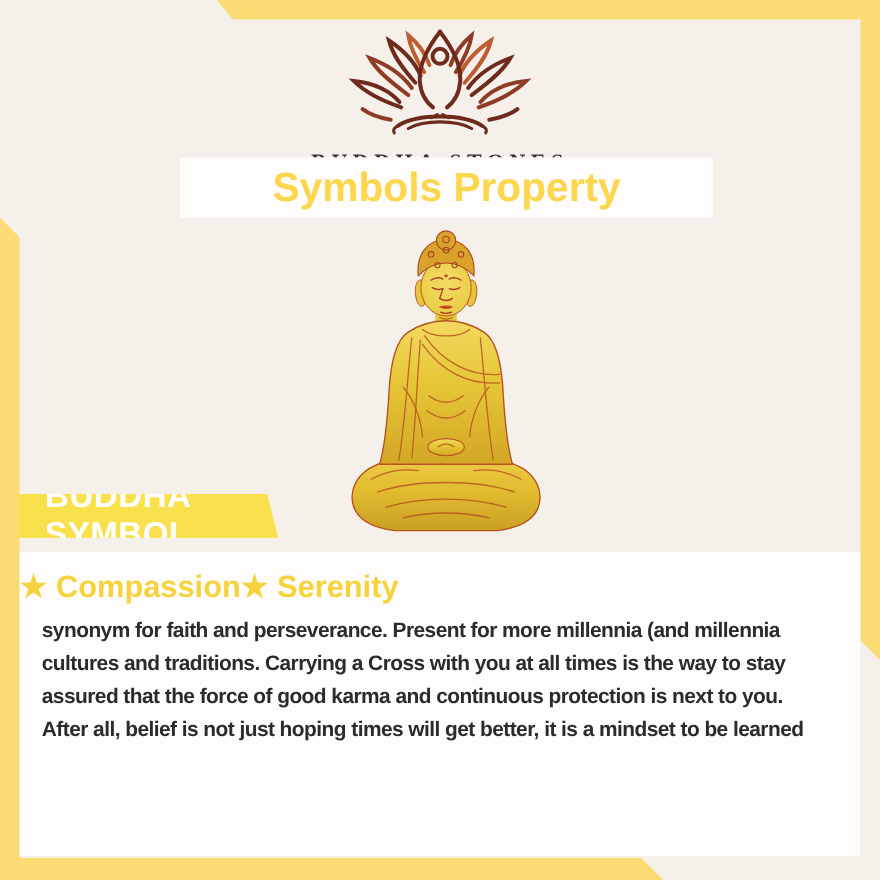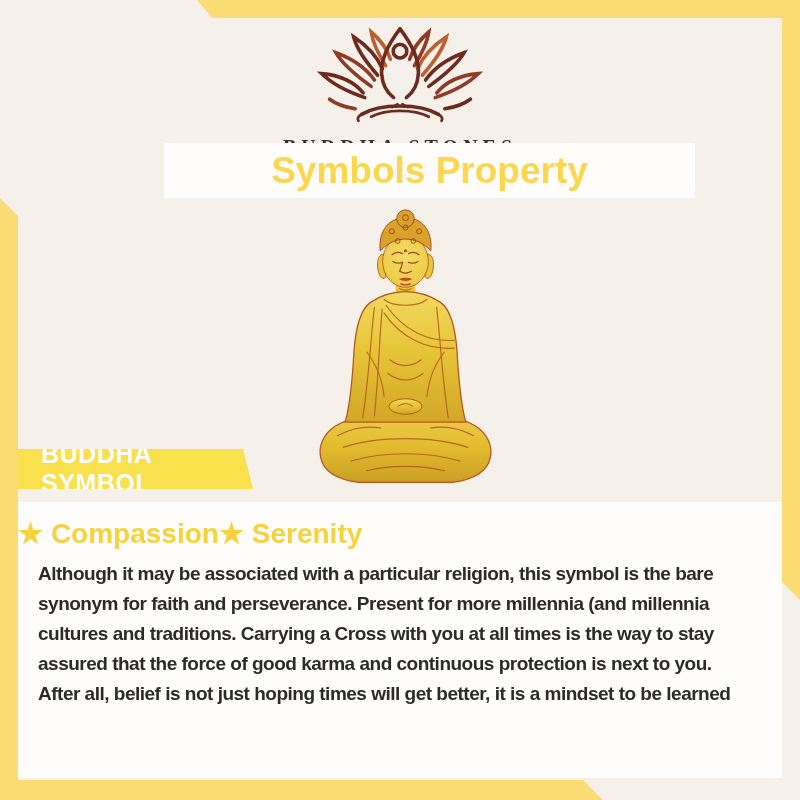--- a/index.html
+++ b/index.html
@@ -27,42 +27,42 @@
   .logo svg{display:inline-block;}
   .brand{
     margin-top:4px;
     font-family:"Liberation Serif",serif;
     font-size:20px;font-weight:600;letter-spacing:5px;
     color:var(--brand-text,#3A2F2A);
   }
 
   
   .title-band{
-    position:absolute;left:164px;top:143px;width:531px;height:55px;
+    position:absolute;left:164px;top:143px;width:484px;height:55px;
     background:var(--panel-white,#FFFDFB);
     display:flex;align-items:center;justify-content:center;
   }
   .title{
     margin:0;font-size:37px;font-weight:bold;letter-spacing:0;
     color:var(--title-yellow,#FCD64D);
   }
 
   
   .buddha{position:absolute;left:308px;top:206px;}
 
   
   .banner{
     position:absolute;left:17px;top:449px;width:236px;height:40px;
     background:var(--banner-yellow,#F9E14E);
     clip-path:polygon(0 0,calc(100% - 10px) 0,100% 100%,0 100%);
     display:flex;align-items:center;
     padding-left:24px;box-sizing:border-box;
   }
   .banner span{
-    color:#FFFFFF;font-size:25px;font-weight:600;letter-spacing:0.5px;
+    color:#FFFFFF;font-size:30px;font-weight:600;letter-spacing:0.5px;
   }
 
   
   .panel{
     position:absolute;left:18px;top:502px;width:764px;height:276px;
     background:var(--panel-white,#FFFDFB);
   }
   .props-heading{
     margin-top:15px;text-align:left;
     font-size:28px;font-weight:bold;
@@ -194,21 +194,20 @@
     </g>
   </svg>
 
   <div class="banner">
     <span>BUDDHA SYMBOL</span>
   </div>
 
   <div class="panel">
     <div class="props-heading">★ Compassion★ Serenity</div>
     <div class="body-text">
-        <div class="body-line">Although it may be associated with a particular religion, this symbol is the bare</div>
         <div class="body-line">synonym for faith and perseverance. Present for more millennia (and millennia</div>
         <div class="body-line">cultures and traditions. Carrying a Cross with you at all times is the way to stay</div>
         <div class="body-line">assured that the force of good karma and continuous protection is next to you.</div>
         <div class="body-line">After all, belief is not just hoping times will get better, it is a mindset to be learned</div>
       </div>
   </div>
 
 </div>
 
 </body></html>

